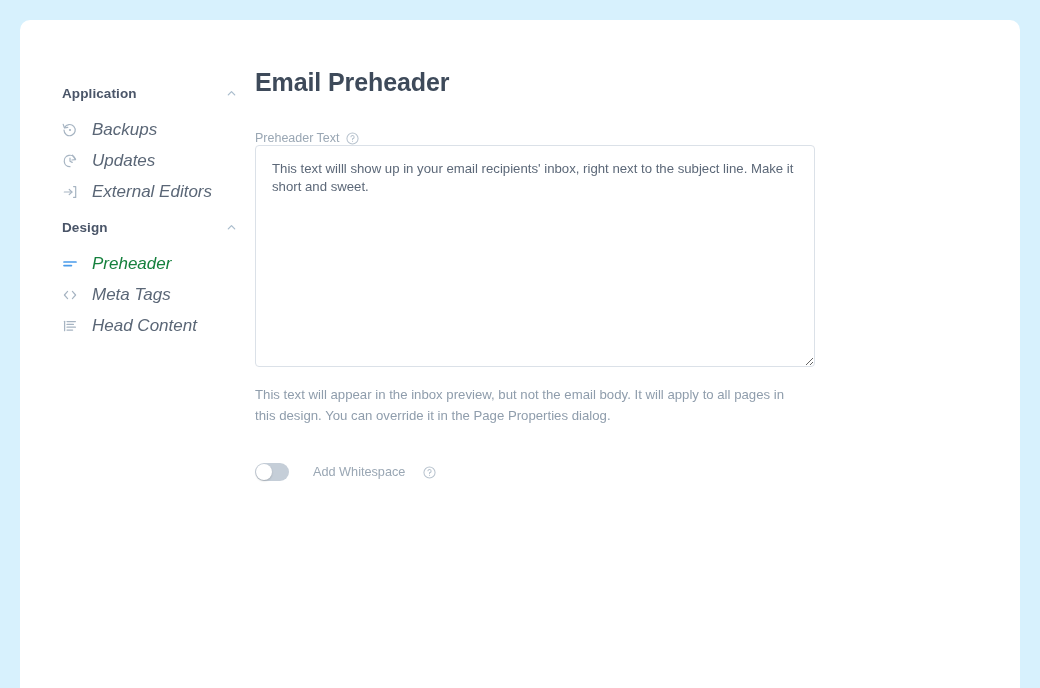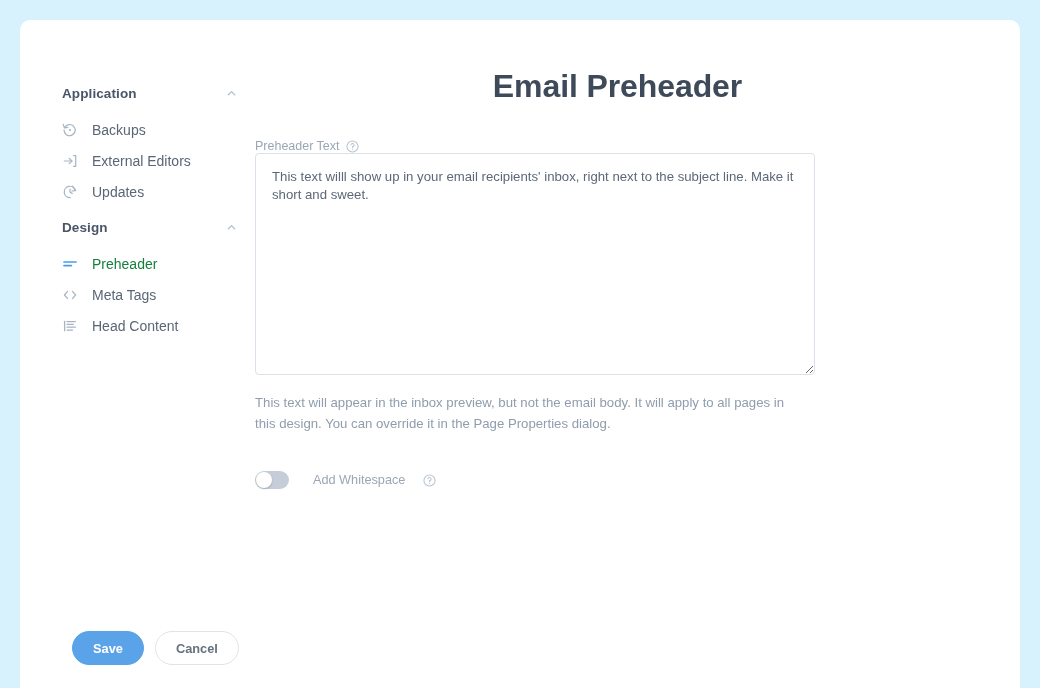--- a/index.html
+++ b/index.html
@@ -66,43 +66,43 @@
   }
   .nav-icon {
     width: 16px;
     height: 16px;
     flex: 0 0 16px;
     margin-right: 14px;
     color: #a6b4c2;
     display: block;
   }
   .nav-label {
-    font-size: 14px;
+    font-size: 17px;
     color: #5a6676;
     white-space: nowrap;
+    font-style: italic;
   }
   .nav-item.active .nav-icon { color: #4a9bea; }
   .nav-item.active .nav-label { color: #15803d; }
 
   .section-gap { height: 5px; }
 
   
   #main {
     flex: 1 1 auto;
     padding-top: 48px;
     padding-right: 40px;
   }
 
   #page-title {
-    font-size: 32px;
+    font-size: 25px;
     font-weight: bold;
     color: #3e4a5a;
     margin: 0 0 34px 0;
     letter-spacing: -.1px;
-    text-align: center;
   }
 
   .field-label-row {
     display: flex;
     align-items: center;
     margin-bottom: 0;
   }
   .field-label {
     font-size: 12.5px;
     color: #9aa7b4;
@@ -221,34 +221,34 @@
           <path d="M2.6 5.6A5.6 5.6 0 1 1 2 8"></path>
           <polyline points="1.2,2.4 2.4,5.8 5.8,5.3"></polyline>
           <circle cx="8" cy="8" r="1.1" fill="currentColor" stroke="none"></circle>
         </svg>
         <span class="nav-label">Backups</span>
       </div>
 
 
       <div class="nav-item">
         <svg class="nav-icon" viewBox="0 0 16 16" fill="none" stroke="currentColor" stroke-width="1.2" stroke-linecap="round" stroke-linejoin="round">
+          <path d="M13.4 6.4A5.7 5.7 0 1 0 8 13.7"></path>
+          <polyline points="10.4,2.2 13.6,6.6 9.9,7"></polyline>
+          <polyline points="8,5.2 8,8.2 10.2,9.4"></polyline>
+        </svg>
+        <span class="nav-label">Updates</span>
+      </div>
+
+      <div class="nav-item">
+        <svg class="nav-icon" viewBox="0 0 16 16" fill="none" stroke="currentColor" stroke-width="1.2" stroke-linecap="round" stroke-linejoin="round">
           <path d="M11.6 2.6h2.1v10.8h-2.1"></path>
           <line x1="2.3" y1="8" x2="9.9" y2="8"></line>
           <polyline points="7.2,5.3 9.9,8 7.2,10.7"></polyline>
         </svg>
         <span class="nav-label">External Editors</span>
-      </div>
-
-      <div class="nav-item">
-        <svg class="nav-icon" viewBox="0 0 16 16" fill="none" stroke="currentColor" stroke-width="1.2" stroke-linecap="round" stroke-linejoin="round">
-          <path d="M13.4 6.4A5.7 5.7 0 1 0 8 13.7"></path>
-          <polyline points="10.4,2.2 13.6,6.6 9.9,7"></polyline>
-          <polyline points="8,5.2 8,8.2 10.2,9.4"></polyline>
-        </svg>
-        <span class="nav-label">Updates</span>
       </div>
 
       <div class="section-gap"></div>
 
       <div class="nav-section-header">
         <span class="nav-section-title">Design</span>
         <svg class="chevron" viewBox="0 0 12 12" fill="none" stroke="currentColor" stroke-width="1.4" stroke-linecap="round" stroke-linejoin="round">
           <polyline points="2.5,7.5 6,4 9.5,7.5"></polyline>
         </svg>
       </div>
@@ -305,17 +305,13 @@
         <span class="toggle-label">Add Whitespace</span>
         <svg class="help-icon" viewBox="0 0 14 14" fill="none" stroke="currentColor" stroke-width="1.1">
           <circle cx="7" cy="7" r="6"></circle>
           <path d="M5.3 5.2a1.75 1.75 0 1 1 1.75 2c0 .55 0 .85 0 1.15" stroke-linecap="round"></path>
           <circle cx="7.05" cy="10.2" r=".62" fill="currentColor" stroke="none"></circle>
         </svg>
       </div>
     </section>
   </div>
 
-  <div id="footer">
-    <button class="btn" id="save-button">Save</button>
-    <button class="btn" id="cancel-button">Cancel</button>
-  </div>
 </div>
 
 </body></html>

